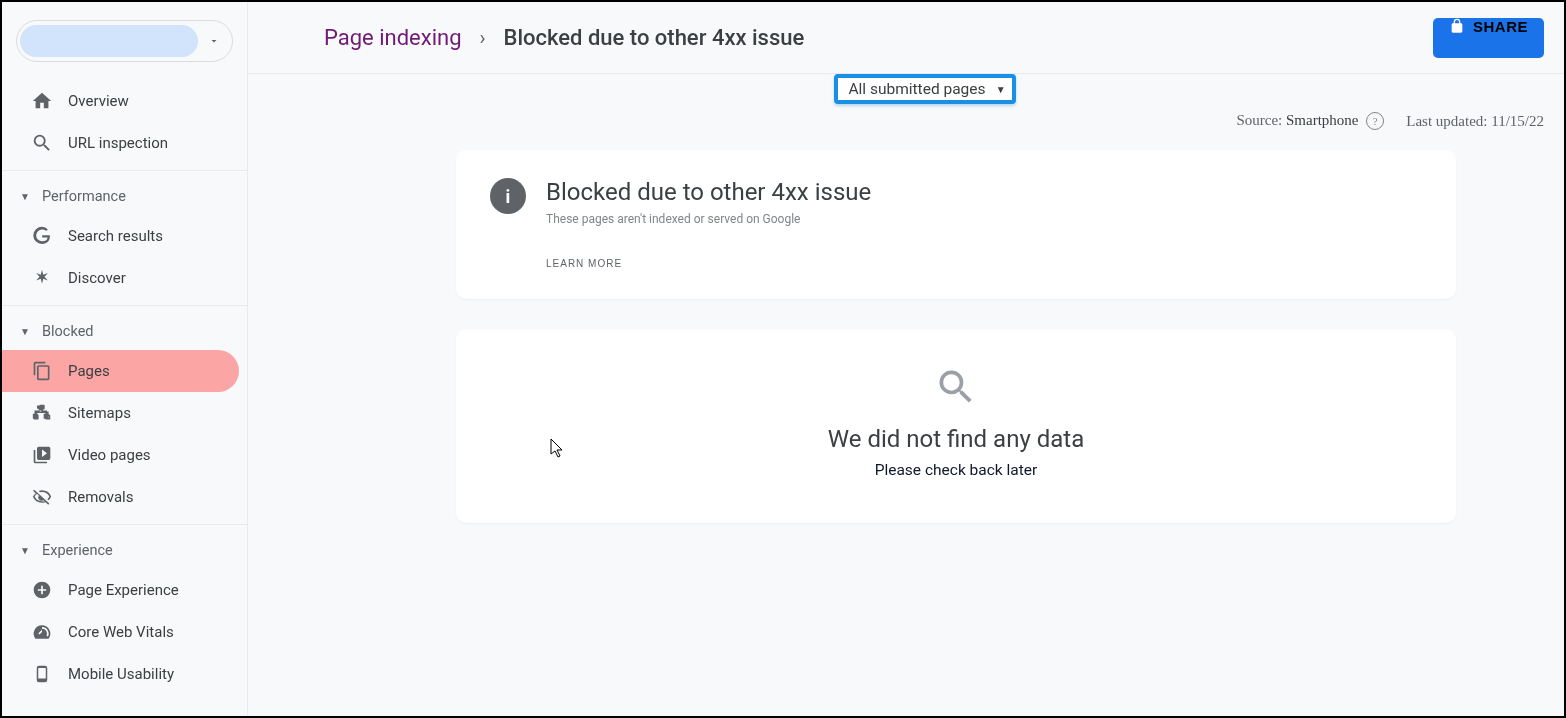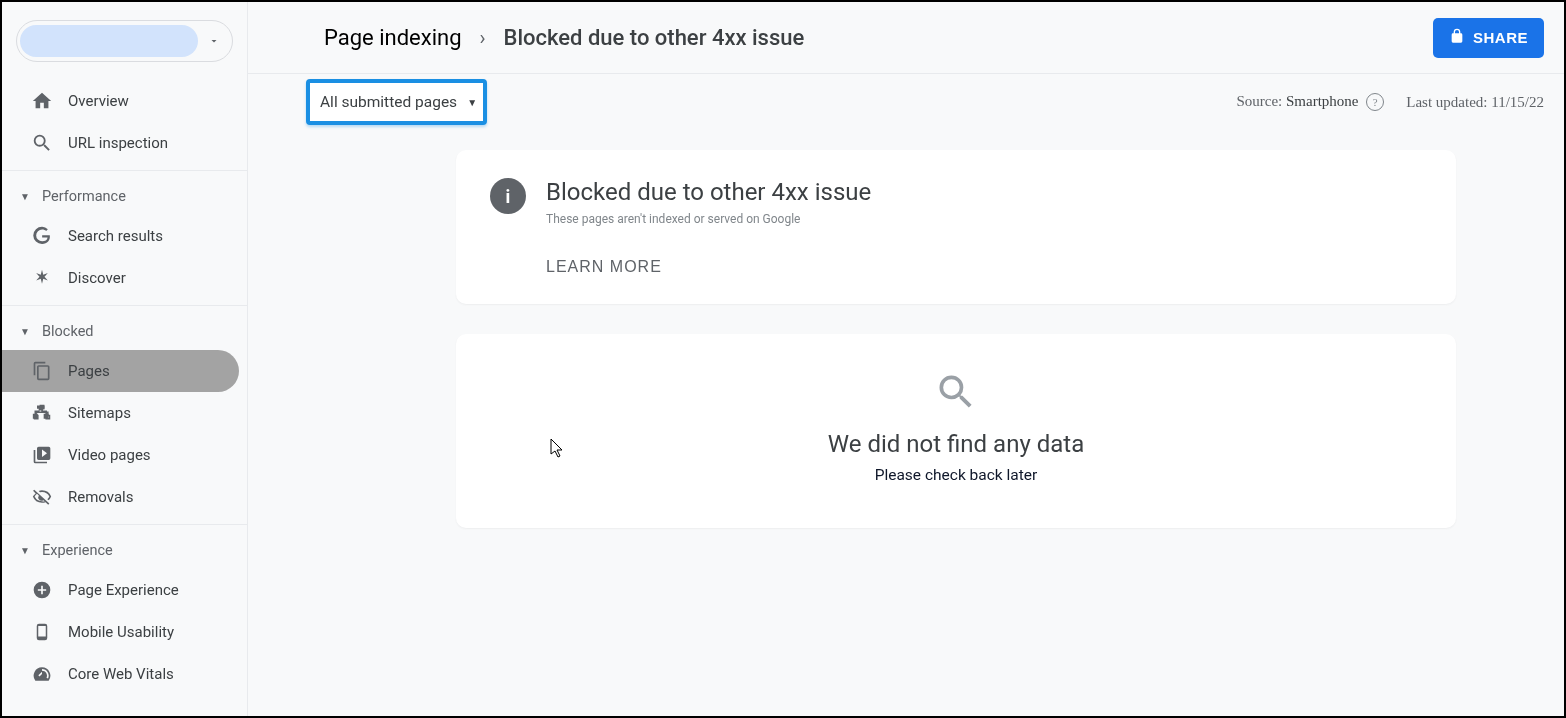--- a/index.html
+++ b/index.html
@@ -52,21 +52,21 @@
   .nav-item {
     display: flex;
     align-items: center;
     height: 42px;
     padding: 0 14px 0 28px;
     cursor: pointer;
     border-radius: 0 22px 22px 0;
     margin-right: 8px;
   }
   .nav-item.active {
-    background: #a3a3a3;
+    background: #fca5a5;
   }
   .nav-icon {
     width: 24px;
     height: 24px;
     margin-right: 14px;
     display: flex;
     align-items: center;
     justify-content: center;
     color: #5f6368;
   }
@@ -107,55 +107,55 @@
     padding: 0 20px 0 76px;
     border-bottom: 1px solid #e8eaed;
   }
   .breadcrumb {
     display: flex;
     align-items: center;
     font-size: 22px;
     color: #3c4043;
   }
   .breadcrumb-parent {
-    color: #000000;
+    color: #701a75;
   }
   .breadcrumb-sep {
     margin: 0 18px;
     color: #5f6368;
     font-size: 20px;
   }
   .breadcrumb-current {
     color: #3c4043;
     font-weight: 500;
   }
   .share-btn {
     margin-left: auto;
     background: #1a73e8;
-    color: #ffffff;
+    color: #000000;
     border: none;
     height: 40px;
     padding: 0 16px;
     border-radius: 5px;
     font-size: 15px;
     font-weight: 600;
     letter-spacing: 0.5px;
     display: flex;
-    align-items: center;
     cursor: pointer;
   }
   .share-btn .lock {
     margin-right: 8px;
   }
   .subheader {
     height: 56px;
     display: flex;
     align-items: center;
     padding: 0 20px 0 58px;
     gap: 8px;
+    flex-direction: column;
   }
   .filter-dropdown {
     border: 4px solid #1a8fe3;
     border-radius: 4px;
     background: #fff;
     height: 46px;
     padding: 0 26px 0 10px;
     display: flex;
     align-items: center;
     font-size: 15.5px;
@@ -230,21 +230,21 @@
     color: #3c4043;
     margin-bottom: 6px;
   }
   .issue-sub {
     font-size: 12px;
     color: #80868b;
   }
   .learn-more {
     margin-top: 32px;
     margin-left: 56px;
-    font-size: 16px;
+    font-size: 10px;
     letter-spacing: 1px;
     color: #5f6368;
     background: none;
     border: none;
     cursor: pointer;
     font-weight: 500;
   }
   .empty-card {
     text-align: center;
     padding: 36px 34px 44px 34px;
@@ -373,33 +373,33 @@
     <div class="nav-item">
       <span class="nav-icon">
         <svg width="20" height="20" viewBox="0 0 24 24">
             <path fill="#5f6368" d="M12 2a10 10 0 100 20 10 10 0 000-20zm5 11h-4v4h-2v-4H7v-2h4V7h2v4h4v2z"></path>
           </svg>
       </span>
       <span class="nav-label">Page Experience</span>
     </div>
     <div class="nav-item">
       <span class="nav-icon">
+        <svg width="20" height="20" viewBox="0 0 24 24">
+            <path fill="#5f6368" d="M12 4a10 10 0 00-8 16h16a10 10 0 00-8-16zm0 2a8 8 0 017.2 11.5l-1.8-.9A6 6 0 0012 8v4l-3 3-1.4-1.4L12 9.2V6z"></path>
+          </svg>
+      </span>
+      <span class="nav-label">Core Web Vitals</span>
+    </div>
+    <div class="nav-item">
+      <span class="nav-icon">
         <svg width="18" height="20" viewBox="0 0 24 24">
             <path fill="#5f6368" d="M16 1H8a3 3 0 00-3 3v16a3 3 0 003 3h8a3 3 0 003-3V4a3 3 0 00-3-3zm1 17H7V4h10v14z"></path>
           </svg>
       </span>
       <span class="nav-label">Mobile Usability</span>
-    </div>
-    <div class="nav-item">
-      <span class="nav-icon">
-        <svg width="20" height="20" viewBox="0 0 24 24">
-            <path fill="#5f6368" d="M12 4a10 10 0 00-8 16h16a10 10 0 00-8-16zm0 2a8 8 0 017.2 11.5l-1.8-.9A6 6 0 0012 8v4l-3 3-1.4-1.4L12 9.2V6z"></path>
-          </svg>
-      </span>
-      <span class="nav-label">Core Web Vitals</span>
     </div>
   </aside>
 
   <main class="main">
     <div class="header">
       <div class="breadcrumb">
         <span class="breadcrumb-parent">Page indexing</span>
         <span class="breadcrumb-sep">›</span>
         <span class="breadcrumb-current">Blocked due to other 4xx issue</span>
       </div>

